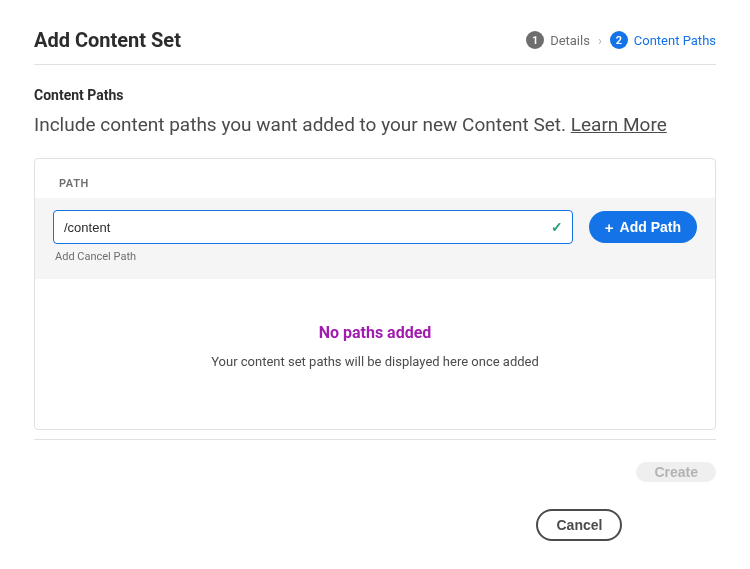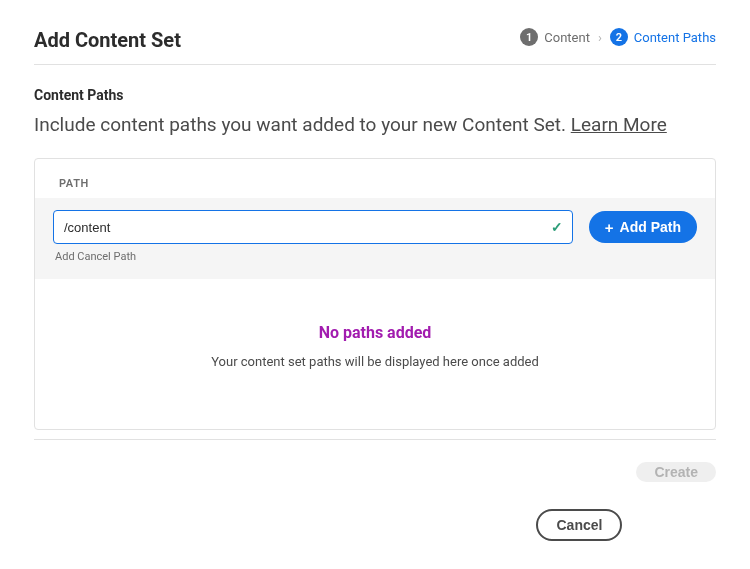--- a/index.html
+++ b/index.html
@@ -10,21 +10,21 @@
     width: 750px;
     height: 569px;
     position: relative;
   }
   .page {
     padding: 28px 34px 0 34px;
   }
   .header-row {
     display: flex;
     justify-content: space-between;
-    align-items: flex-start;
+    align-items: center;
     padding-bottom: 12px;
     border-bottom: 1px solid #e1e1e1;
     gap: 23px;
   }
   .page-title {
     font-size: 20px;
     font-weight: 700;
     color: #2c2c2c;
   }
   .stepper {
@@ -195,21 +195,21 @@
 </style>
 </head>
 <body>
 
 <div class="page">
   <div class="header-row">
     <h1 class="page-title">Add Content Set</h1>
     <div class="stepper">
       <div class="step">
         <span class="step-circle done">1</span>
-        <span class="step-label-done">Content</span>
+        <span class="step-label-done">Details</span>
       </div>
       <span class="chevron">›</span>
       <div class="step">
         <span class="step-circle active">2</span>
         <span class="step-label-active">Content Paths</span>
       </div>
     </div>
   </div>
 
   <div class="section-title">Content Paths</div>

